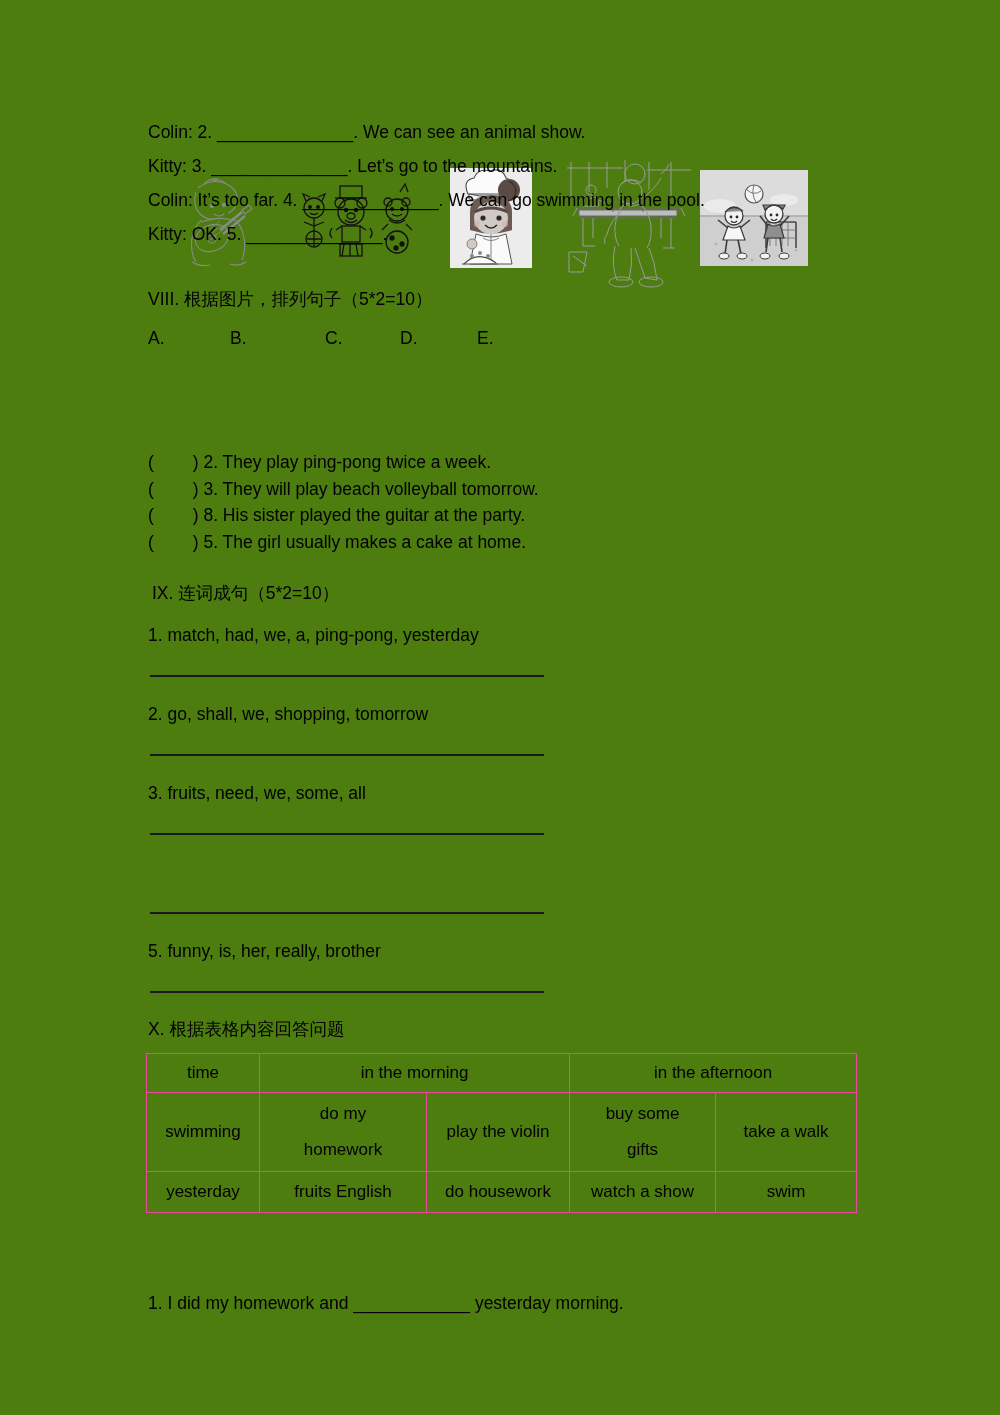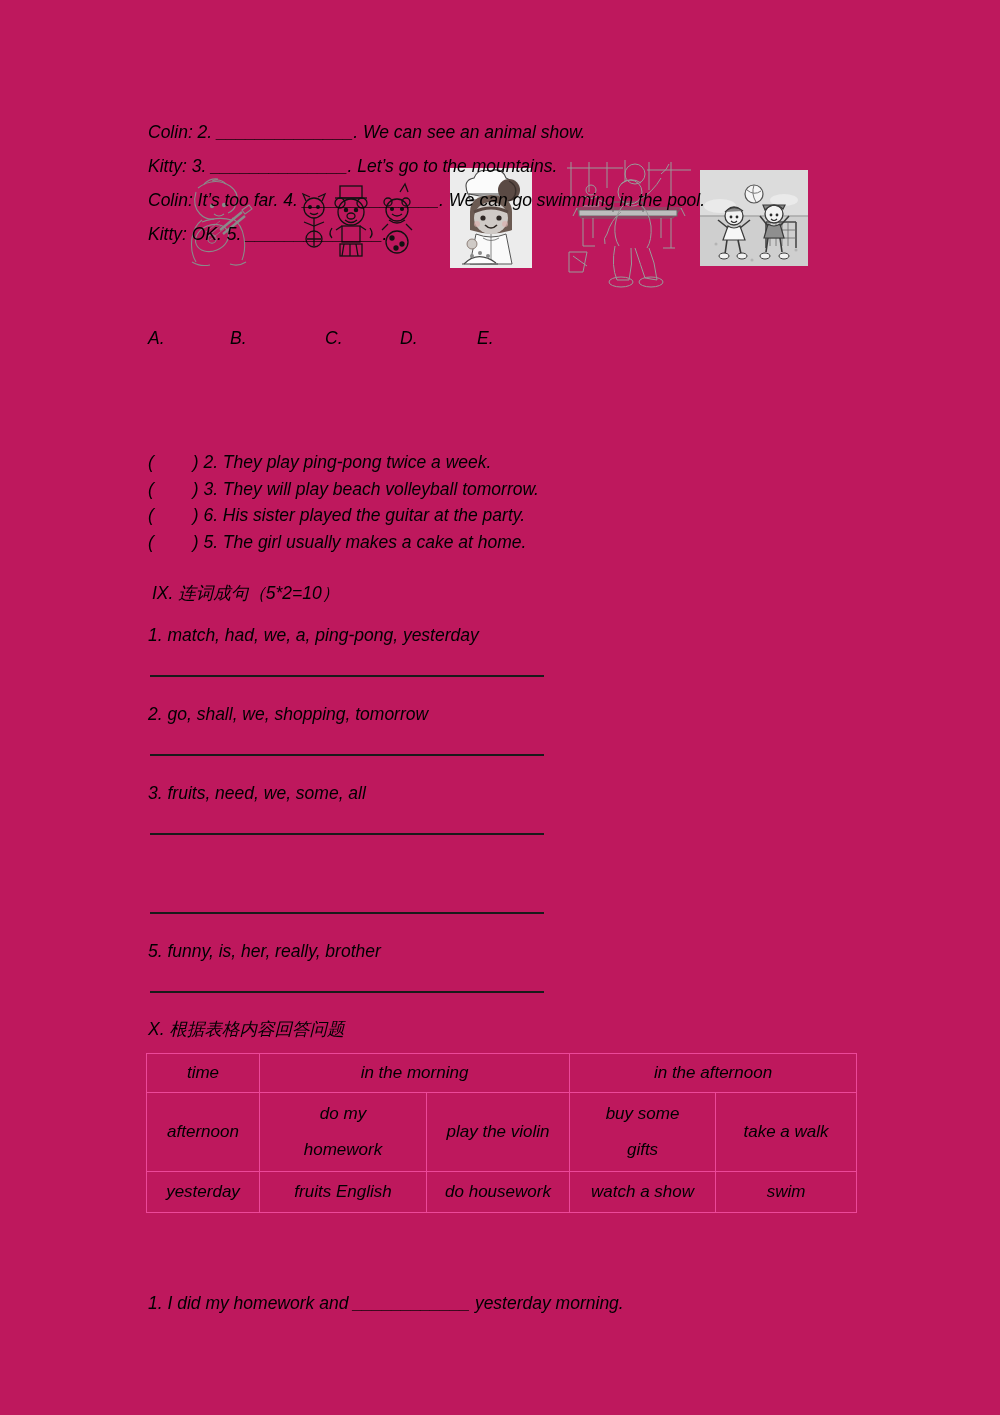--- a/index.html
+++ b/index.html
@@ -11,22 +11,21 @@
     width: 1000px;
     height: 1415px;
     position: relative;
     font-family: "Liberation Sans", sans-serif;
     color: #000000;
     overflow: hidden;
   }
   .page {
     position: absolute;
     inset: 0;
-    background: #be185d;
-    font-style: italic;
+    background: #4d7c0f;
   }
   .txt {
     position: absolute;
     font-size: 17.5px;
     line-height: 1.35;
     white-space: pre;
     color: #000;
   }
   
   #dialogue-block { position: absolute; left: 148px; top: 122px; width: 700px; }
@@ -285,33 +284,34 @@
     </svg>
   </div>
 
   <div id="dialogue-block">
     <div class="dline">Colin: 2. ______________. We can see an animal show.</div>
     <div class="dline">Kitty: 3. ______________. Let’s go to the mountains.</div>
     <div class="dline">Colin: It’s too far. 4. ______________. We can go swimming in the pool.</div>
     <div class="dline">Kitty: OK. 5. ______________.</div>
   </div>
 
+  <div class="txt" id="section-viii-heading">VIII. 根据图片，排列句子（5*2=10）</div>
 
   <div id="abcde-row">
     <span style="left:0px;">A.</span>
     <span style="left:82px;">B.</span>
     <span style="left:177px;">C.</span>
     <span style="left:252px;">D.</span>
     <span style="left:329px;">E.</span>
   </div>
 
   <div id="statements">
     <div class="stline">(        ) 2. They play ping-pong twice a week.</div>
     <div class="stline">(        ) 3. They will play beach volleyball tomorrow.</div>
-    <div class="stline">(        ) 6. His sister played the guitar at the party.</div>
+    <div class="stline">(        ) 8. His sister played the guitar at the party.</div>
     <div class="stline">(        ) 5. The girl usually makes a cake at home.</div>
   </div>
 
   <div class="txt" id="section-ix-heading">IX. 连词成句（5*2=10）</div>
 
   <div id="word-order">
     <div class="wo-item">
       <div class="wo-text">1. match, had, we, a, ping-pong, yesterday</div>
       <div class="wo-rule"></div>
     </div>
@@ -342,21 +342,21 @@
       <col style="width:146px">
         <col style="width:141px">
     </colgroup>
     <tbody>
       <tr class="hdr">
         <td>time</td>
         <td colspan="2">in the morning</td>
         <td colspan="2">in the afternoon</td>
       </tr>
       <tr class="r-yesterday">
-        <td>afternoon</td>
+        <td>swimming</td>
         <td class="two-line">
           <div>do my</div>
           <div>homework</div>
         </td>
         <td>play the violin</td>
         <td class="two-line">
           <div>buy some</div>
           <div>gifts</div>
         </td>
         <td>take a walk</td>

